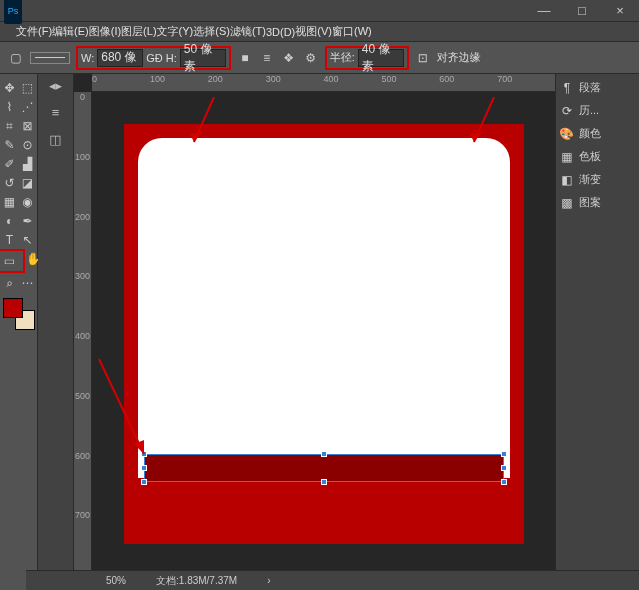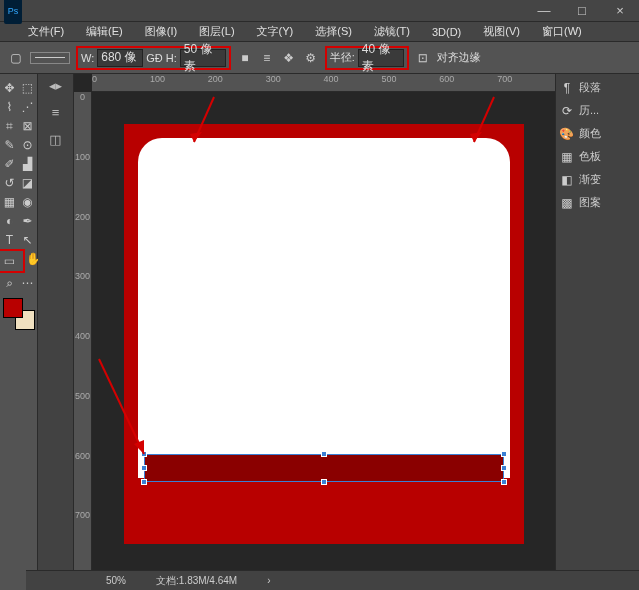--- a/index.html
+++ b/index.html
@@ -1,21 +1,21 @@
 <!DOCTYPE html>
 <html><head>
 <meta charset="utf-8">
 <style>
   * { margin: 0; padding: 0; box-sizing: border-box; }
   body { background: #535353; font-family: "Microsoft YaHei", sans-serif; font-size: 11px; color: #e0e0e0; width: 639px; height: 590px; overflow: hidden; }
   .titlebar { background: #454545; height: 22px; display: flex; align-items: center; border-bottom: 1px solid #2a2a2a; }
   .ps-icon { width: 18px; height: 27px; background: #001e36; color: #31a8ff; font-size: 9px; font-weight: normal; display: flex; align-items: center; justify-content: center; margin: 3px 4px; border-radius: 2px; }
   .winbtns { margin-left: auto; display: flex; }
   .winbtn { width: 38px; height: 22px; display: flex; align-items: center; justify-content: center; color: #ccc; font-size: 13px; }
-  .menubar { background: #454545; height: 20px; display: flex; align-items: center; padding-left: 28px; gap: 22px; border-bottom: 1px solid #2a2a2a; }
+  .menubar { background: #454545; height: 20px; display: flex; align-items: center; padding-left: 16px; gap: 0; border-bottom: 1px solid #2a2a2a; }
   .menubar span { font-size: 11px; cursor: default; }
   .optbar { background: #535353; height: 32px; display: flex; align-items: center; padding: 0 8px; gap: 6px; border-bottom: 1px solid #2a2a2a; }
   .stroke-prev { width: 40px; height: 12px; border: 1px solid #888; background: #535353; display: flex; align-items: center; justify-content: center; }
   .stroke-line { width: 30px; height: 1px; background: #ccc; }
   .lbl { font-size: 11px; color: #ddd; }
   .fld { background: #3a3a3a; border: 1px solid #222; color: #ddd; font-size: 12px; width: 46px; height: 18px; padding: 0 3px; display: inline-flex; align-items: center; }
   .wh-group { display: flex; align-items: center; gap: 3px; border: 2px solid #d40000; padding: 1px 3px; }
   .wh-group.r { border: 2px solid #d40000; }
   .obic { width: 16px; height: 16px; display: flex; align-items: center; justify-content: center; color: #ccc; font-size: 12px; }
   .main { display: flex; height: calc(100% - 74px - 20px); }
@@ -223,15 +223,15 @@
       </div>
     <div class="pitem">
         <span class="pic">▩</span>
         <span>图案</span>
       </div>
   </div>
 </div>
 
 <div class="status">
   <span>50%</span>
-  <span>文档:1.83M/4.64M</span>
+  <span>文档:1.83M/7.37M</span>
   <span>›</span>
 </div>
 
 </body></html>

